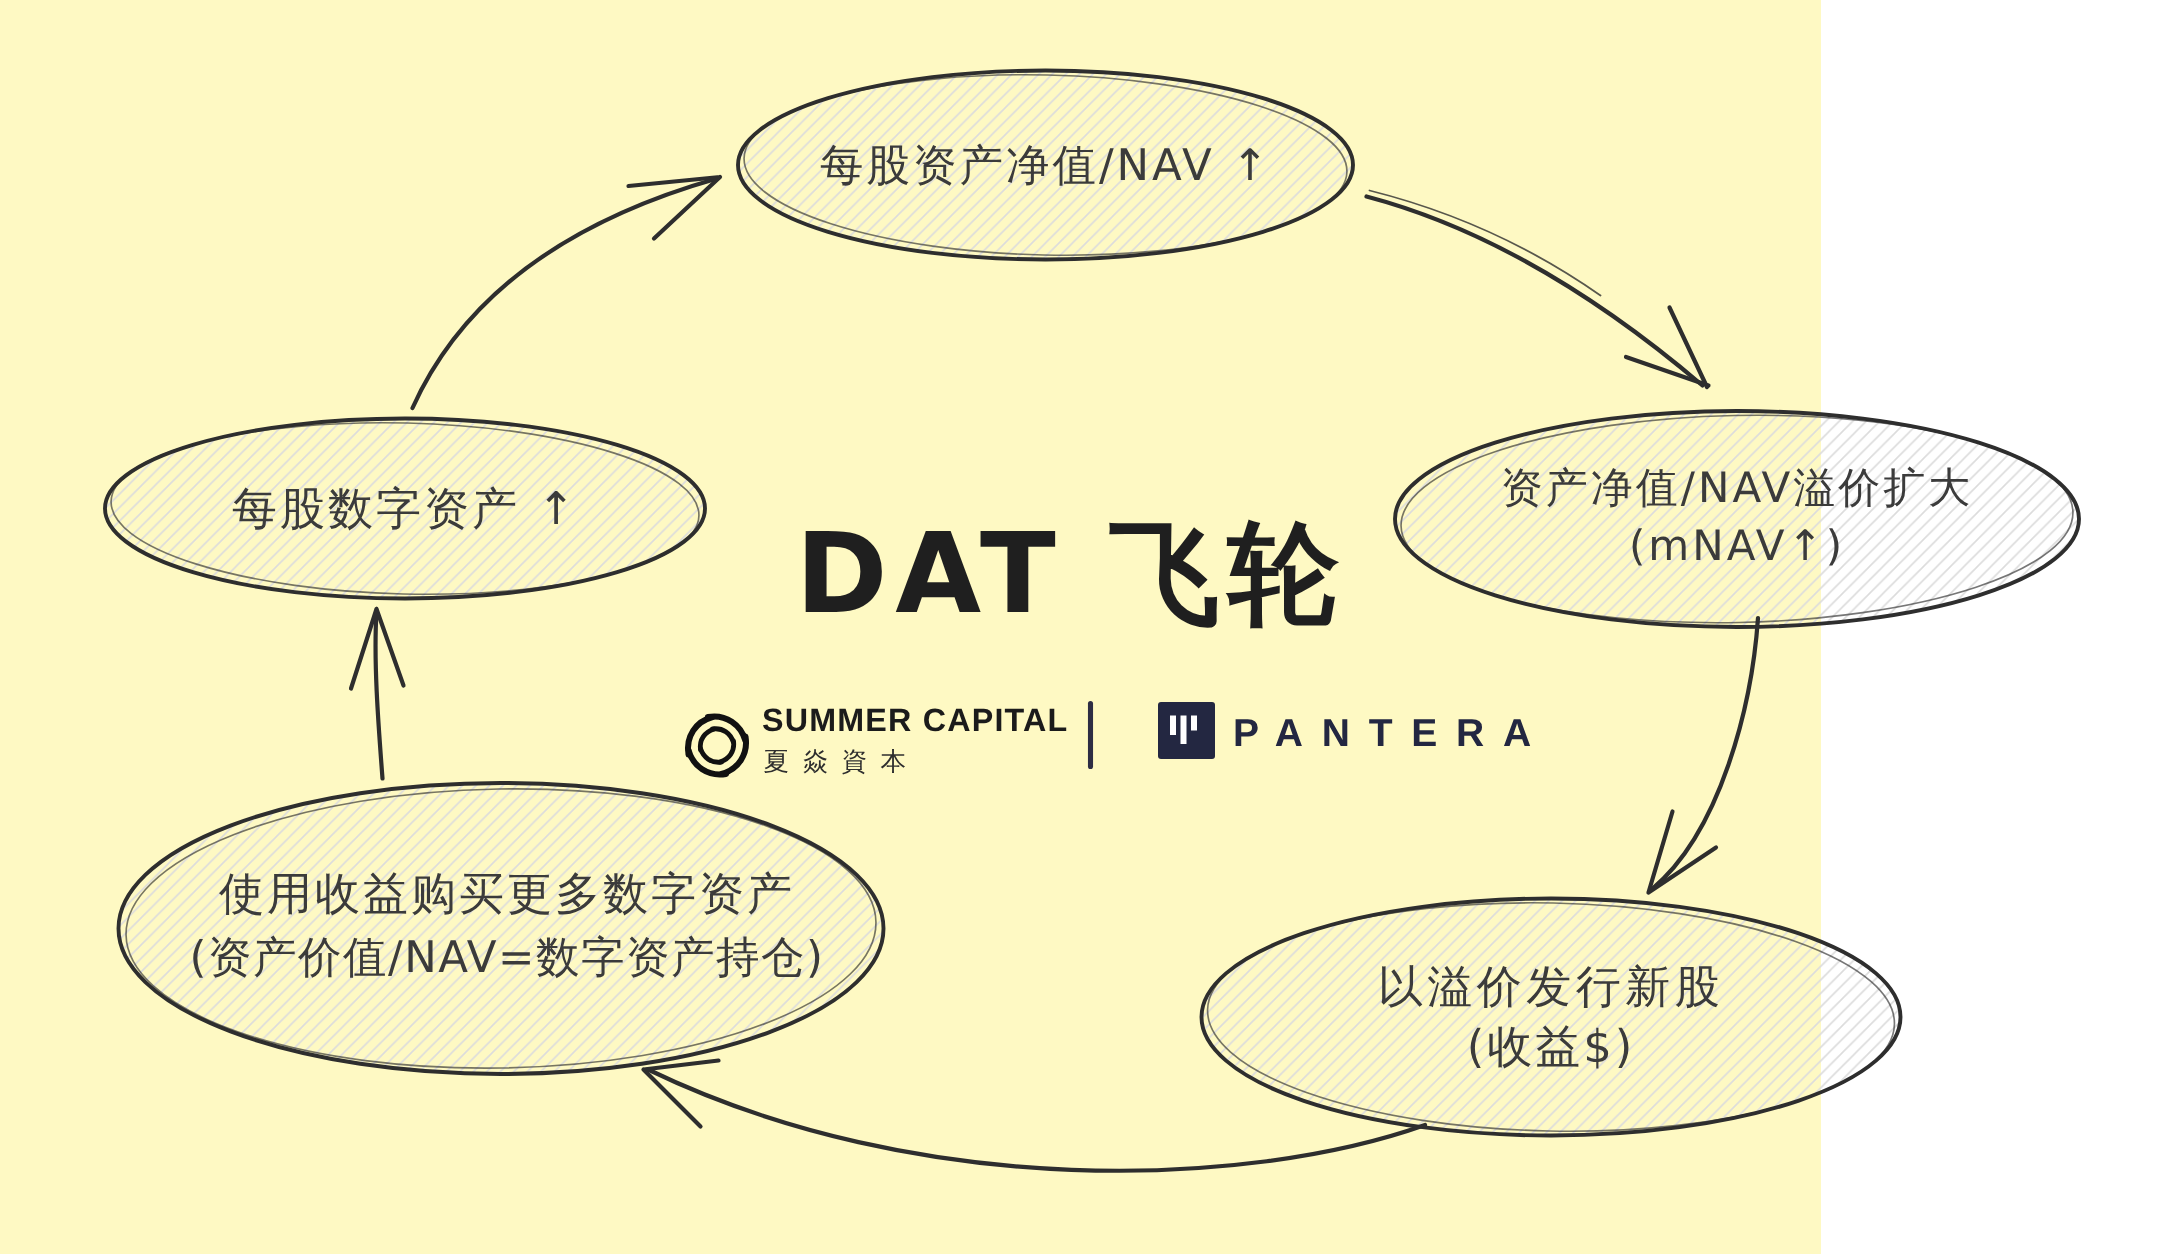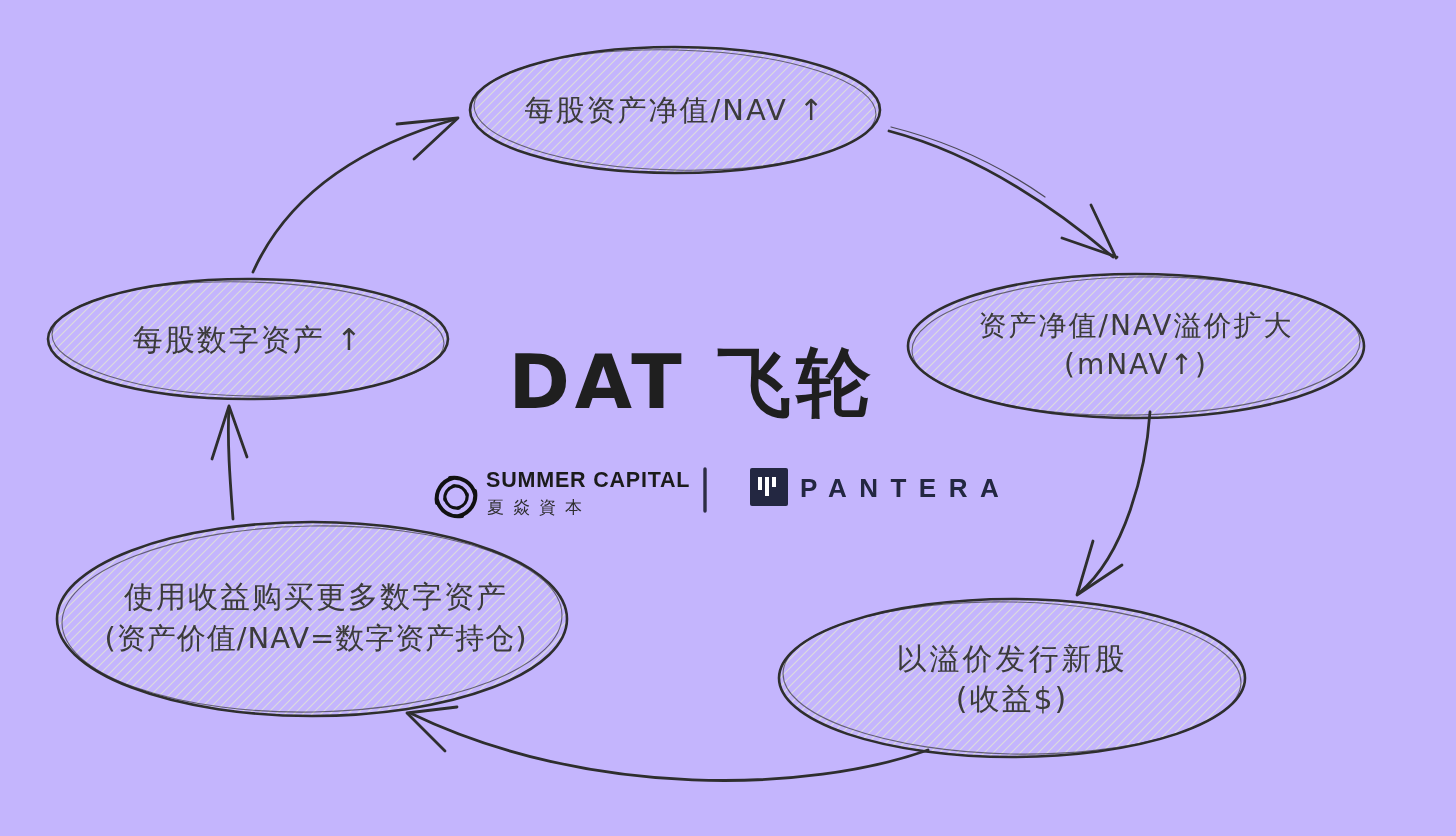--- a/index.html
+++ b/index.html
@@ -6,23 +6,24 @@
     margin: 0;
     padding: 0;
     background: #ffffff;
     width: 1456px;
     height: 836px;
     overflow: hidden;
     font-family: "DejaVu Sans", sans-serif;
   }
   .canvas {
     position: relative;
-    width: 1456px;
+    width: 1192px;
     height: 836px;
-    background: #c4b5fd;
+    background: #fef9c3;
+    padding-left: 22px;
   }
   svg { display: block; }
   text { user-select: none; }
   .node-label {
     fill: #3b3b3b;
     font-family: "DejaVu Sans", sans-serif;
   }
   .title-text {
     fill: #1f1f1f;
     font-family: "DejaVu Sans", sans-serif;

